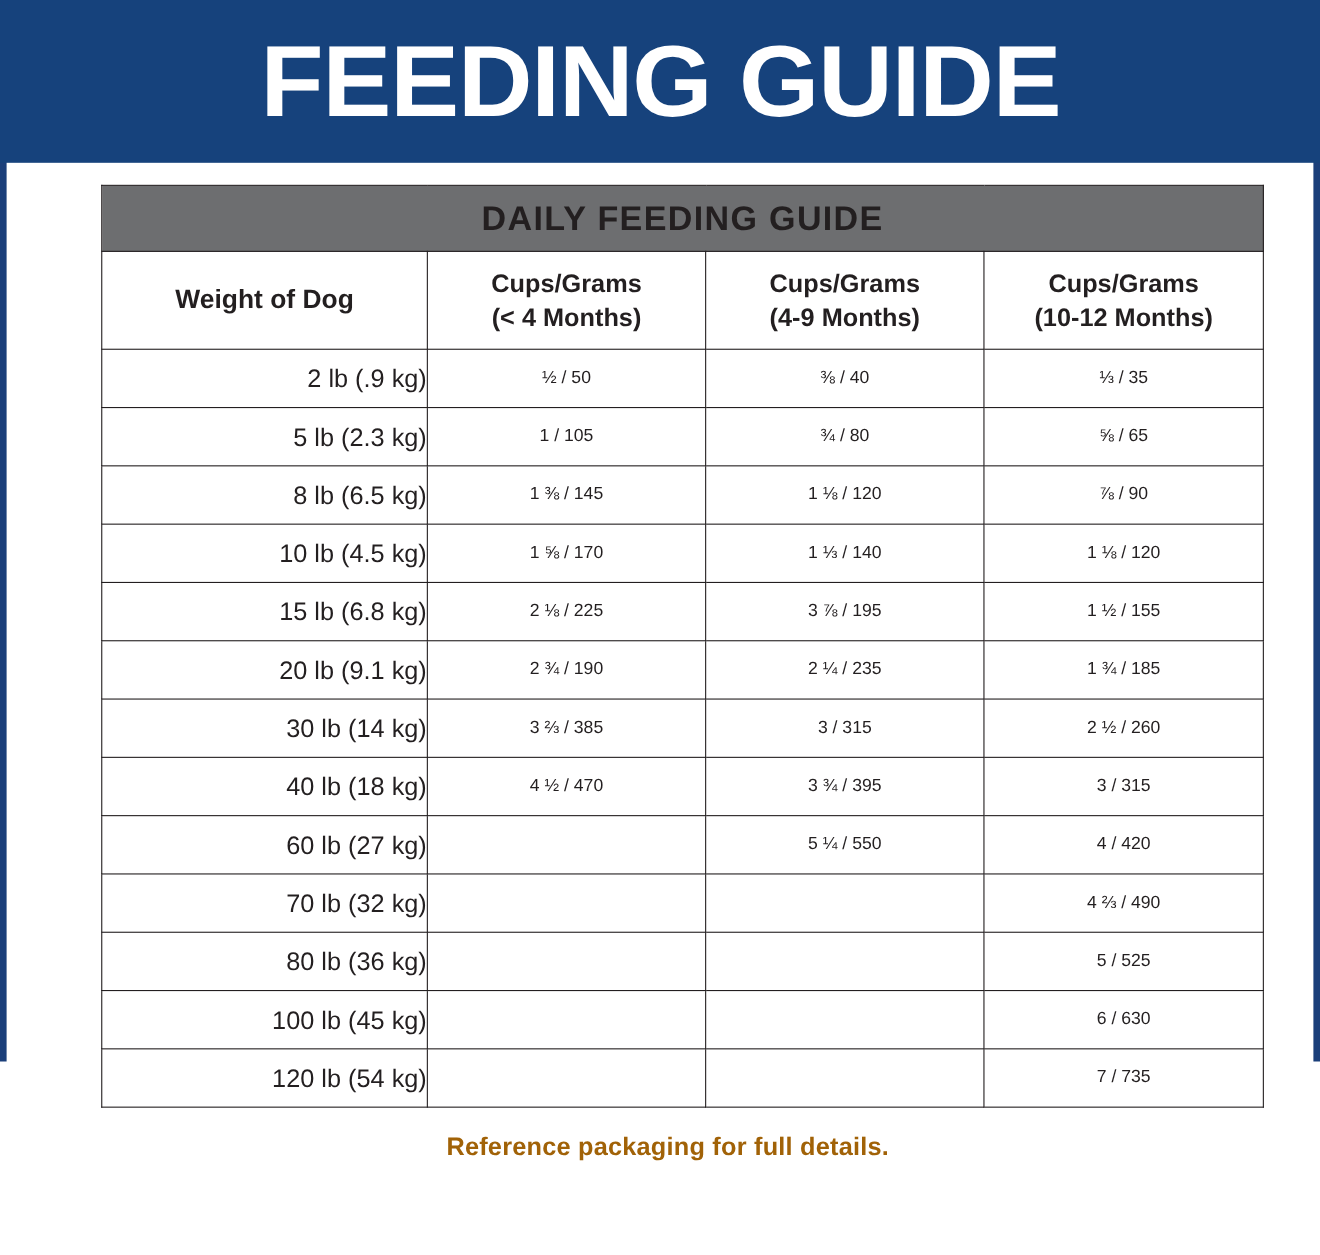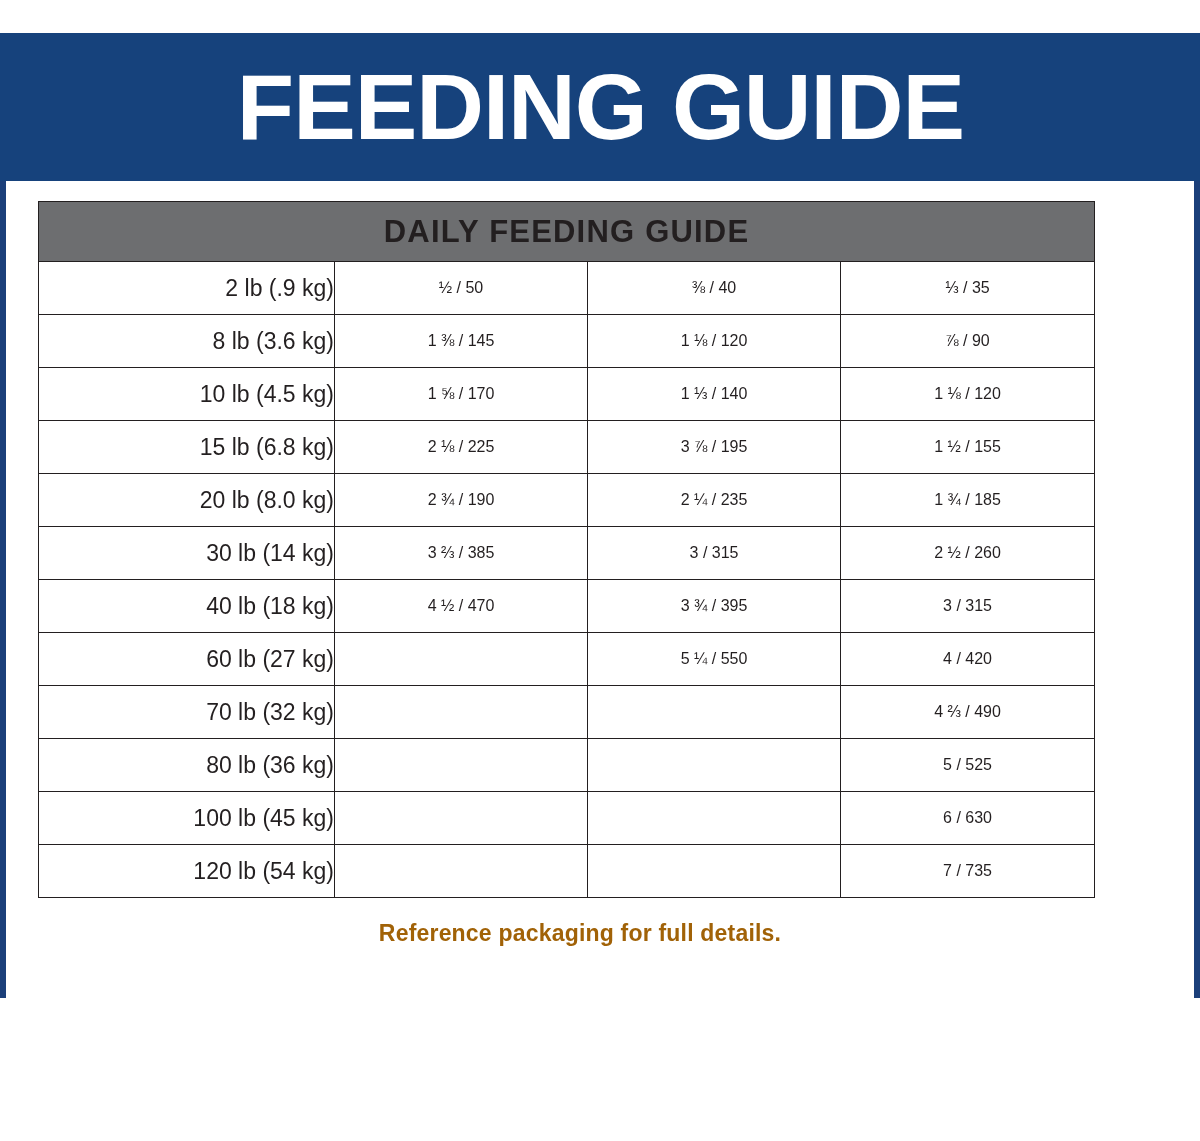--- a/index.html
+++ b/index.html
@@ -15,21 +15,20 @@
   }
 
   .page {
     position: relative;
     width: 1200px;
     height: 965px;
     box-sizing: border-box;
     border-left: 6px solid #1b3f7a;
     border-right: 6px solid #1b3f7a;
     background: #ffffff;
-    margin-top: 33px;
   }
 
   .banner {
     background: #16427c;
     height: 148px;
     display: flex;
     align-items: center;
     justify-content: center;
     margin: 0 -6px;
     padding: 0;
@@ -39,21 +38,21 @@
     font-family: "Liberation Sans", sans-serif;
     font-weight: bold;
     font-size: 92px;
     letter-spacing: -1px;
     line-height: 1;
     white-space: nowrap;
     transform: scaleX(1.02);
   }
 
   .table-wrap {
-    padding: 20px 72px 0 32px;
+    padding: 20px 72px 0 86px;
   }
 
   table.feeding {
     border-collapse: collapse;
     width: 1056px;
     table-layout: fixed;
   }
 
   table.feeding td, table.feeding th {
     border: 1px solid #231f20;
@@ -124,48 +123,71 @@
       <colgroup>
         <col class="c1">
           <col class="c2">
           <col class="c3">
           <col class="c4">
       </colgroup>
       <thead>
         <tr class="title-row">
           <th colspan="4">DAILY FEEDING GUIDE</th>
         </tr>
+        <tr class="header-row">
+          <th class="weight-col">
+            <span class="h-line1">Weight of Dog</span>
+          </th>
+          <th>
+            <span class="h-line1">Cups/Grams</span>
+            <span class="h-line2">(&lt; 4 Months)</span>
+          </th>
+          <th>
+            <span class="h-line1">Cups/Grams</span>
+            <span class="h-line2">(4-9 Months)</span>
+          </th>
+          <th>
+            <span class="h-line1">Cups/Grams</span>
+            <span class="h-line2">(10-12 Months)</span>
+          </th>
+        </tr>
       </thead>
       <tbody>
         <tr>
           <td class="weight">2 lb (.9 kg)</td>
           <td>½  /  50</td>
           <td>⅜  /  40</td>
           <td>⅓  /  35</td>
         </tr>
         <tr>
-          <td class="weight">8 lb (3.6 kg)</td>
+          <td class="weight">5 lb (2.3 kg)</td>
+          <td>1  /  105</td>
+          <td>¾  /  80</td>
+          <td>⅝  /  65</td>
+        </tr>
+        <tr>
+          <td class="weight">8 lb (6.5 kg)</td>
           <td>1 ⅜  /  145</td>
           <td>1 ⅛  /  120</td>
           <td>⅞  /  90</td>
         </tr>
         <tr>
           <td class="weight">10 lb (4.5 kg)</td>
           <td>1 ⅝  /  170</td>
           <td>1 ⅓  /  140</td>
           <td>1 ⅛  /  120</td>
         </tr>
         <tr>
           <td class="weight">15 lb (6.8 kg)</td>
           <td>2 ⅛  /  225</td>
           <td>3 ⅞  /  195</td>
           <td>1 ½  /  155</td>
         </tr>
         <tr>
-          <td class="weight">20 lb (8.0 kg)</td>
+          <td class="weight">20 lb (9.1 kg)</td>
           <td>2 ¾  /  190</td>
           <td>2 ¼  /  235</td>
           <td>1 ¾  /  185</td>
         </tr>
         <tr>
           <td class="weight">30 lb (14 kg)</td>
           <td>3 ⅔  /  385</td>
           <td>3  /  315</td>
           <td>2 ½  /  260</td>
         </tr>

